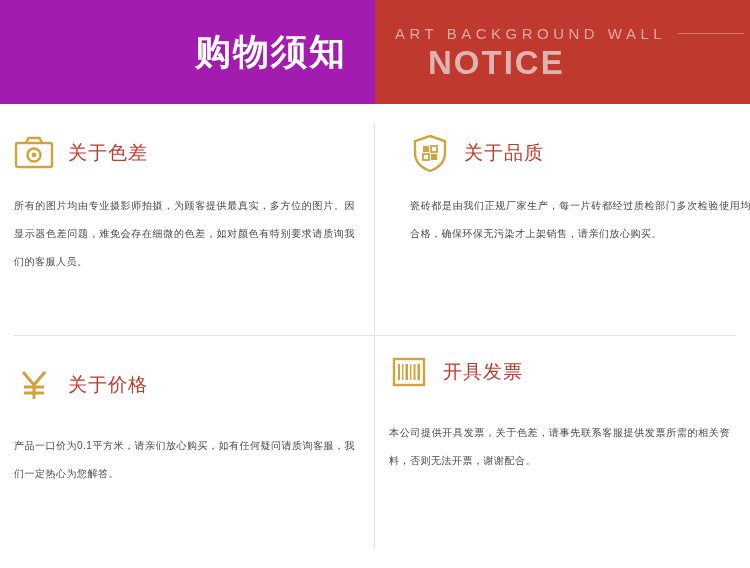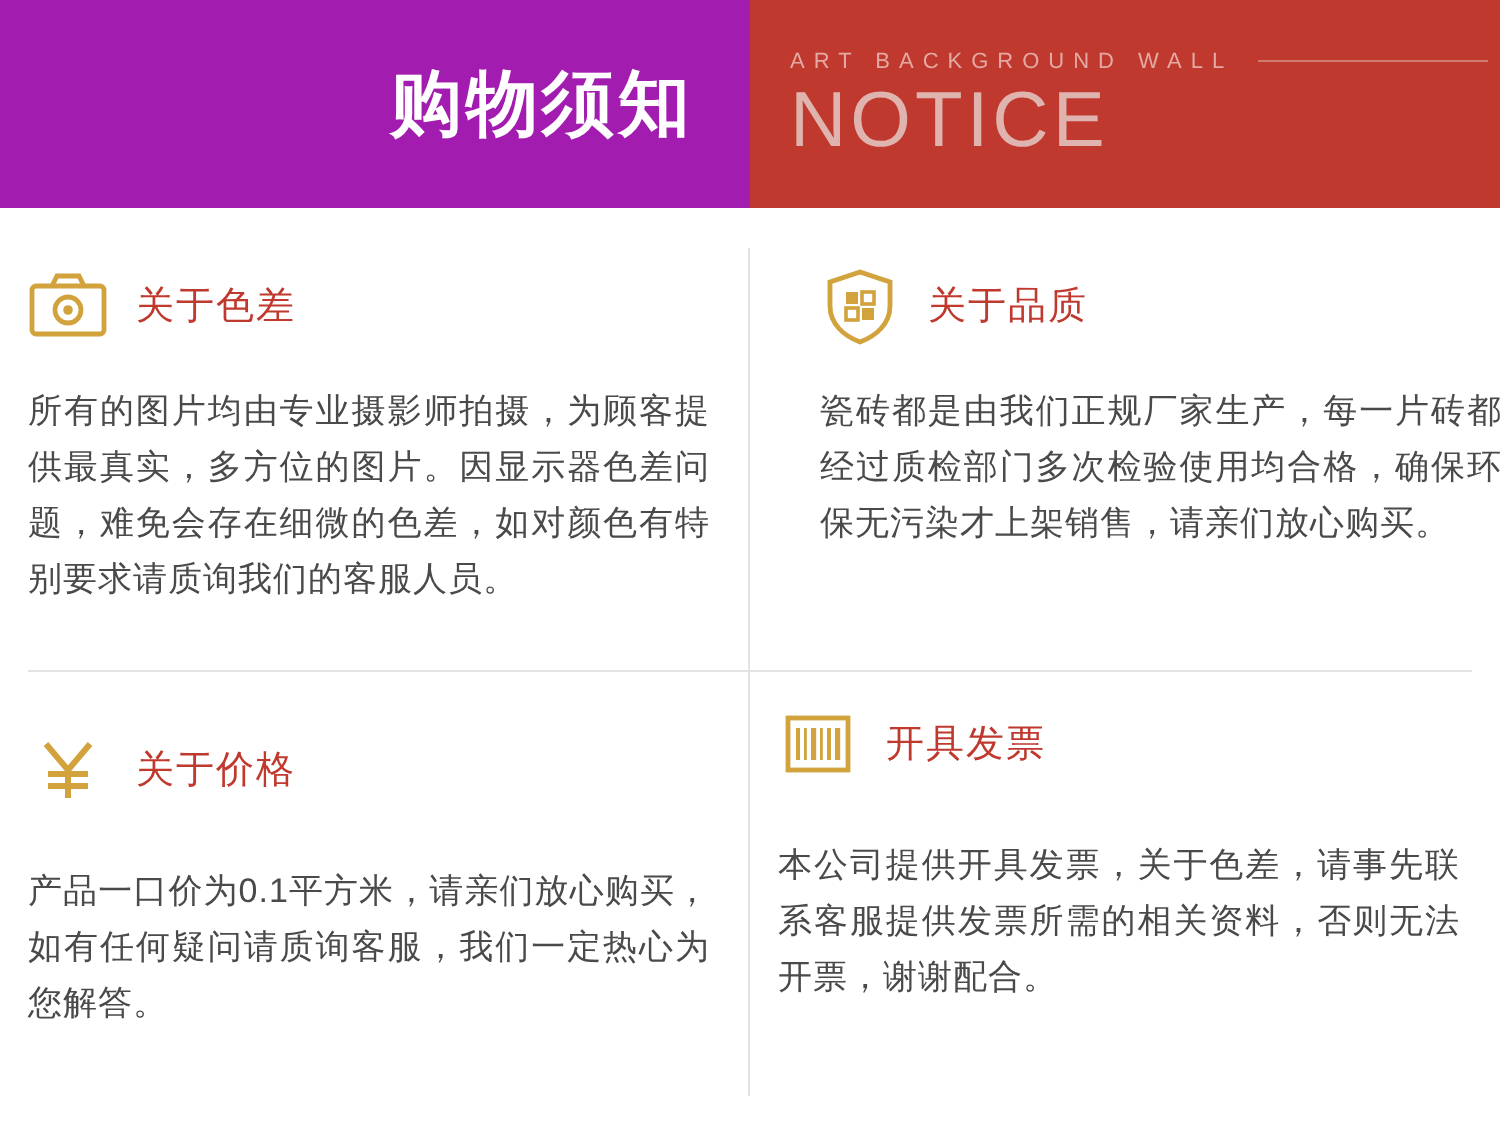--- a/index.html
+++ b/index.html
@@ -55,37 +55,38 @@
     flex-direction: column;
     justify-content: center;
   }
   .header-sub-row {
     display: flex;
     align-items: center;
     margin-bottom: 4px;
   }
   .header-sub-en {
     color: #e4a9a3;
-    font-size: 11px;
+    font-size: 15px;
     letter-spacing: 4.5px;
     white-space: nowrap;
   }
   .header-rule {
     flex: 1;
     height: 1px;
     background: #cf7b72;
     margin-left: 12px;
     margin-right: 6px;
   }
   .header-title-en {
     color: #dfb4ae;
-    font-size: 39px;
+    font-size: 33px;
     letter-spacing: 2px;
     line-height: 1;
-    font-weight: normal;
+    font-weight: bold;
+    margin-left: 33px;
   }
 
   
   .grid {
     position: relative;
     width: 598px;
     height: 464px;
     box-sizing: border-box;
   }
   .cell {
@@ -133,21 +134,21 @@
     justify-content: center;
   }
   .cell-title {
     color: #c0392e;
     font-size: 19px;
     font-weight: normal;
     letter-spacing: 1px;
   }
   .cell-body {
     color: #4a4a4a;
-    font-size: 17px;
+    font-size: 10px;
     line-height: 28px;
     letter-spacing: 0.5px;
     padding-top: 8px;
     padding-right: 6px;
     text-align: justify;
   }
   .cell-bl .cell-body, .cell-br .cell-body {
     padding-top: 16px;
   }
   svg { display: block; }

